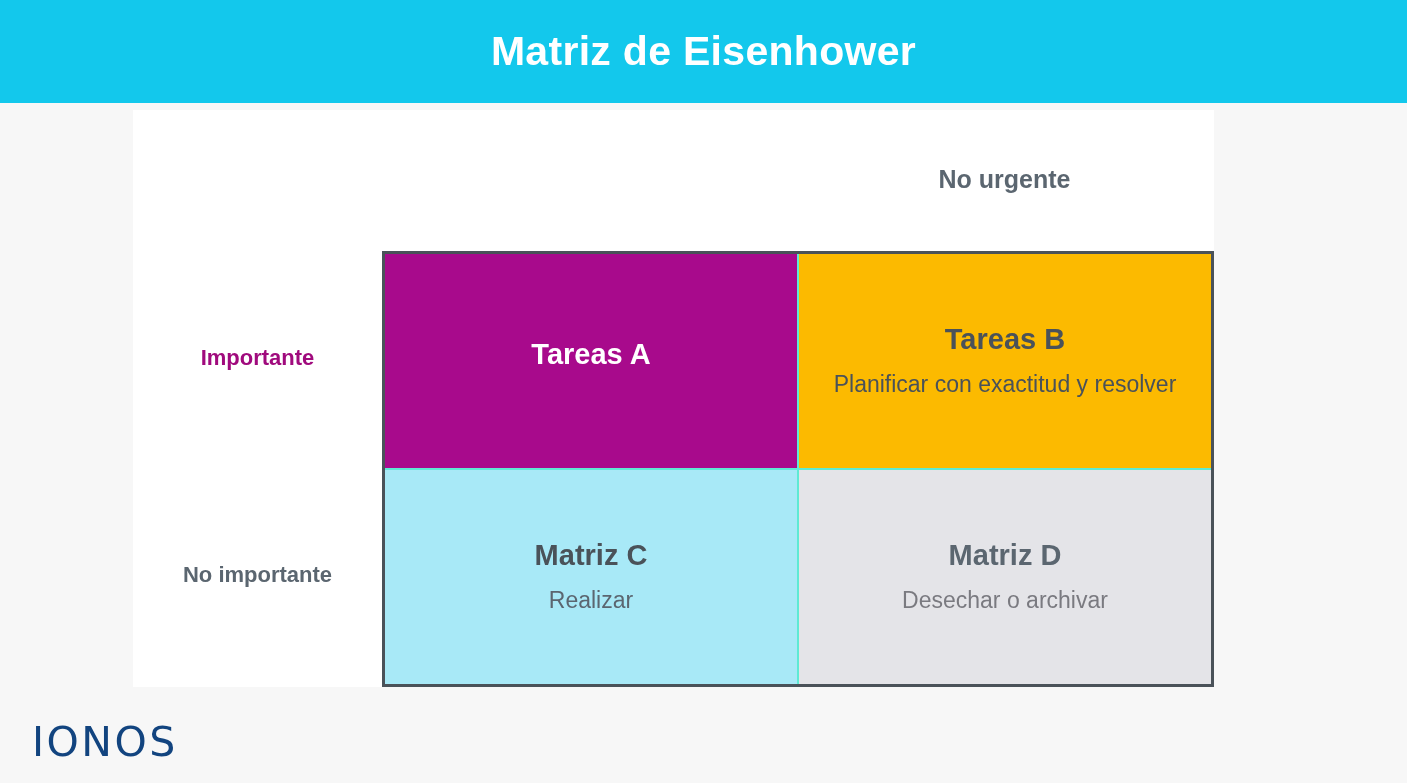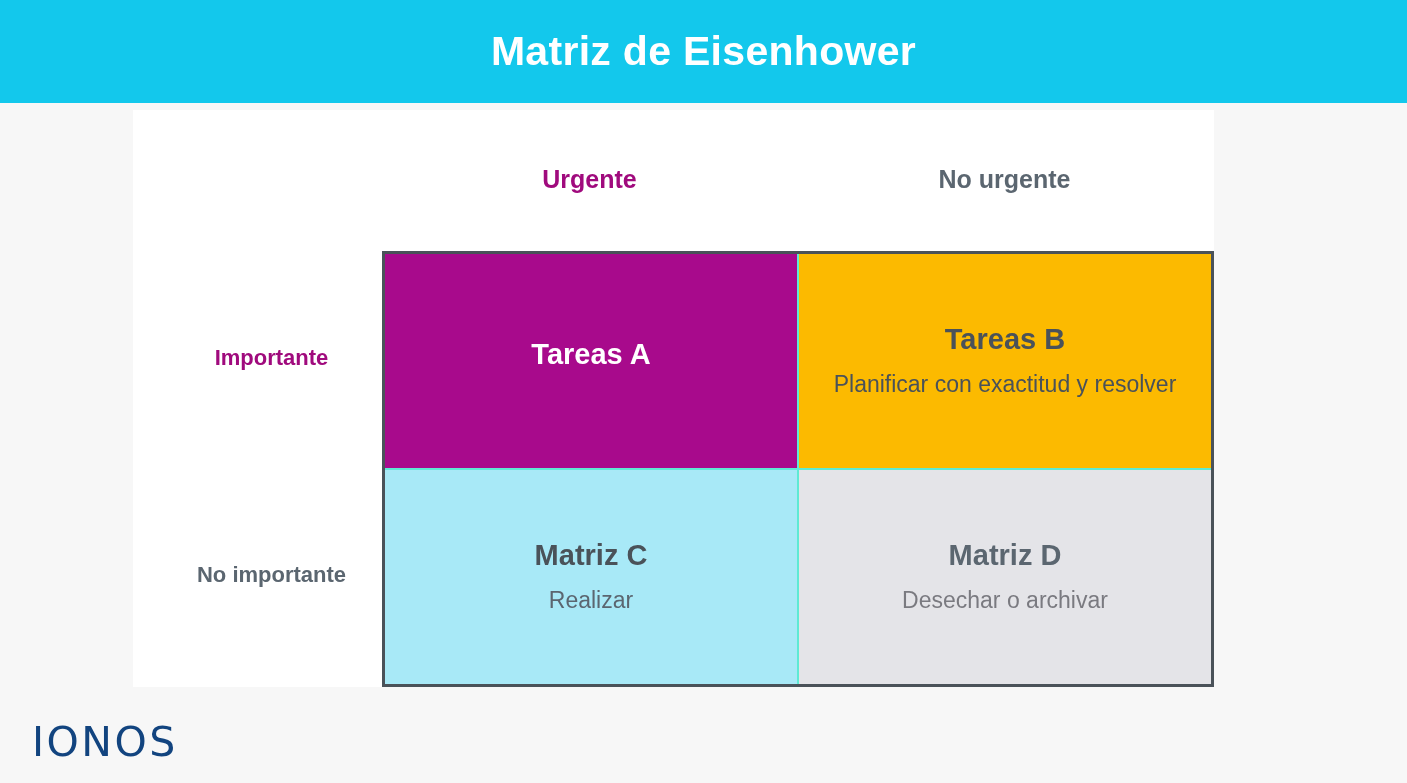--- a/index.html
+++ b/index.html
@@ -62,21 +62,21 @@
     color: #a00a7d;
   }
   .col-head.not-urgent {
     left: 664px;
     width: 415px;
     color: #5b6670;
   }
   
   .row-head {
     position: absolute;
-    left: 14px;
+    left: 0;
     width: 249px;
     text-align: center;
     font-size: 22px;
     font-weight: bold;
   }
   .row-head.important {
     top: 235px;
     color: #a00a7d;
   }
   .row-head.not-important {
@@ -154,21 +154,20 @@
 <body>
 
 <div class="page">
 
   <div class="header">
     <div class="header-title">Matriz de Eisenhower</div>
   </div>
 
   <div class="canvas">
 
-    <div class="col-head urgent">Urgente</div>
     <div class="col-head not-urgent">No urgente</div>
 
     <div class="row-head important">Importante</div>
     <div class="row-head not-important">No importante</div>
   </div>
 
   <div class="matrix">
 
     <div class="cell cell-a">
       <div class="cell-title">Tareas A</div>

